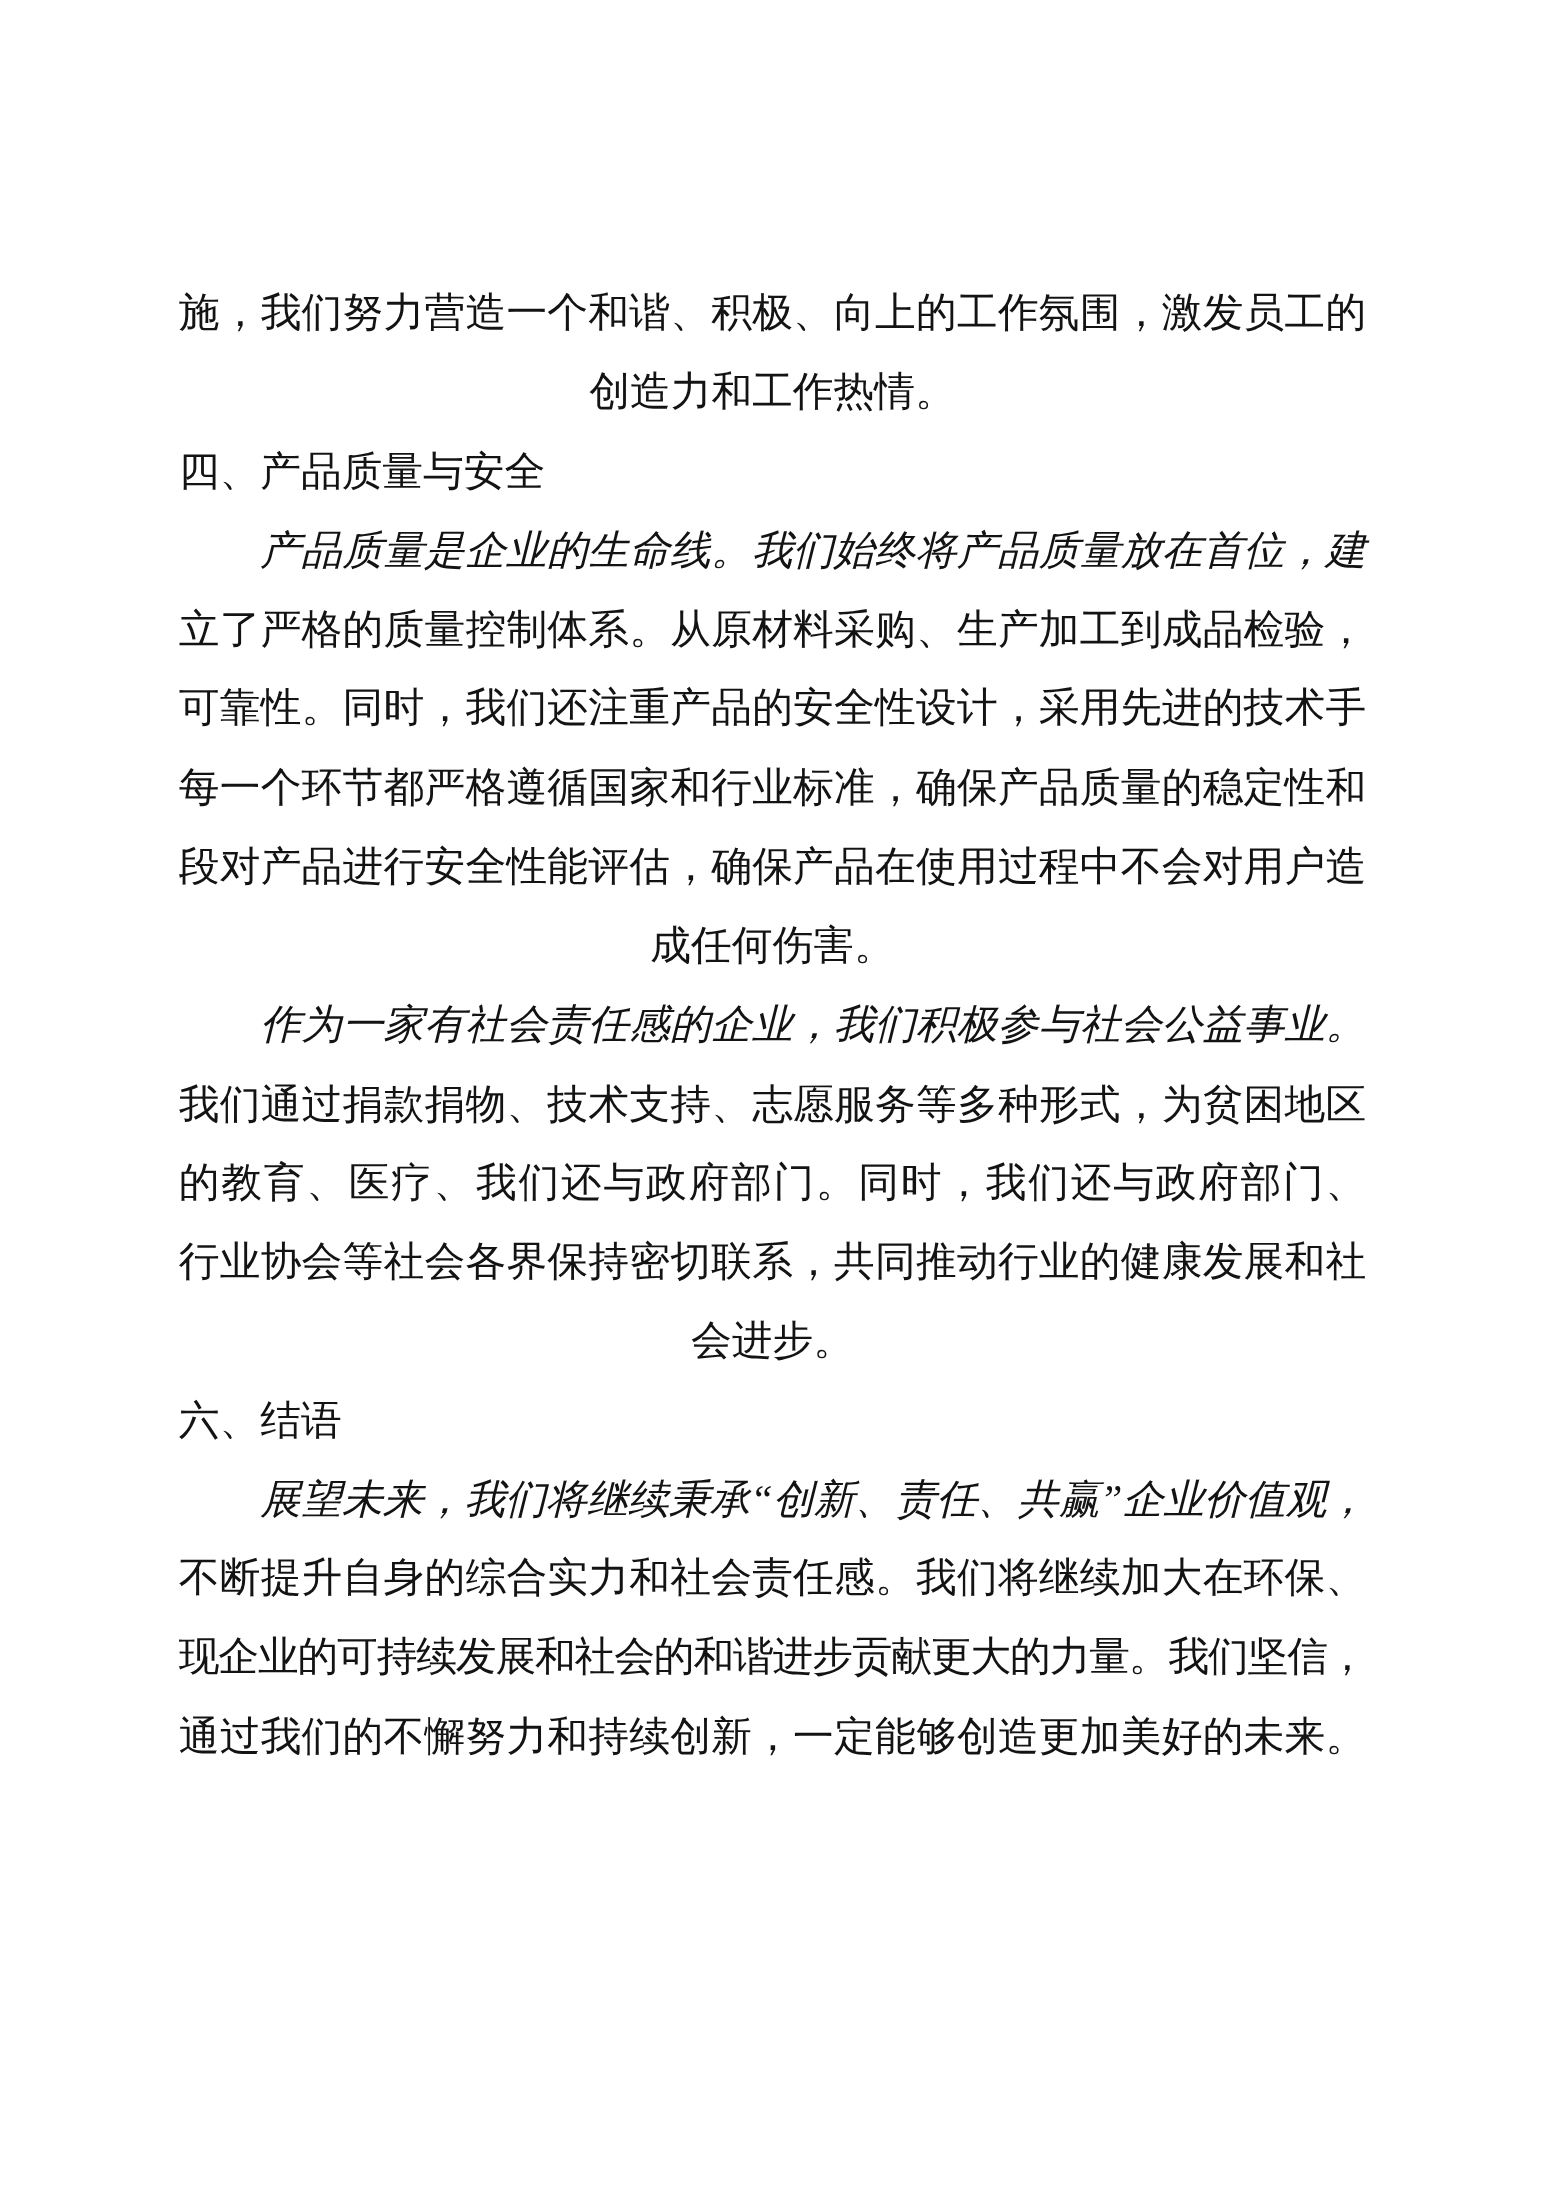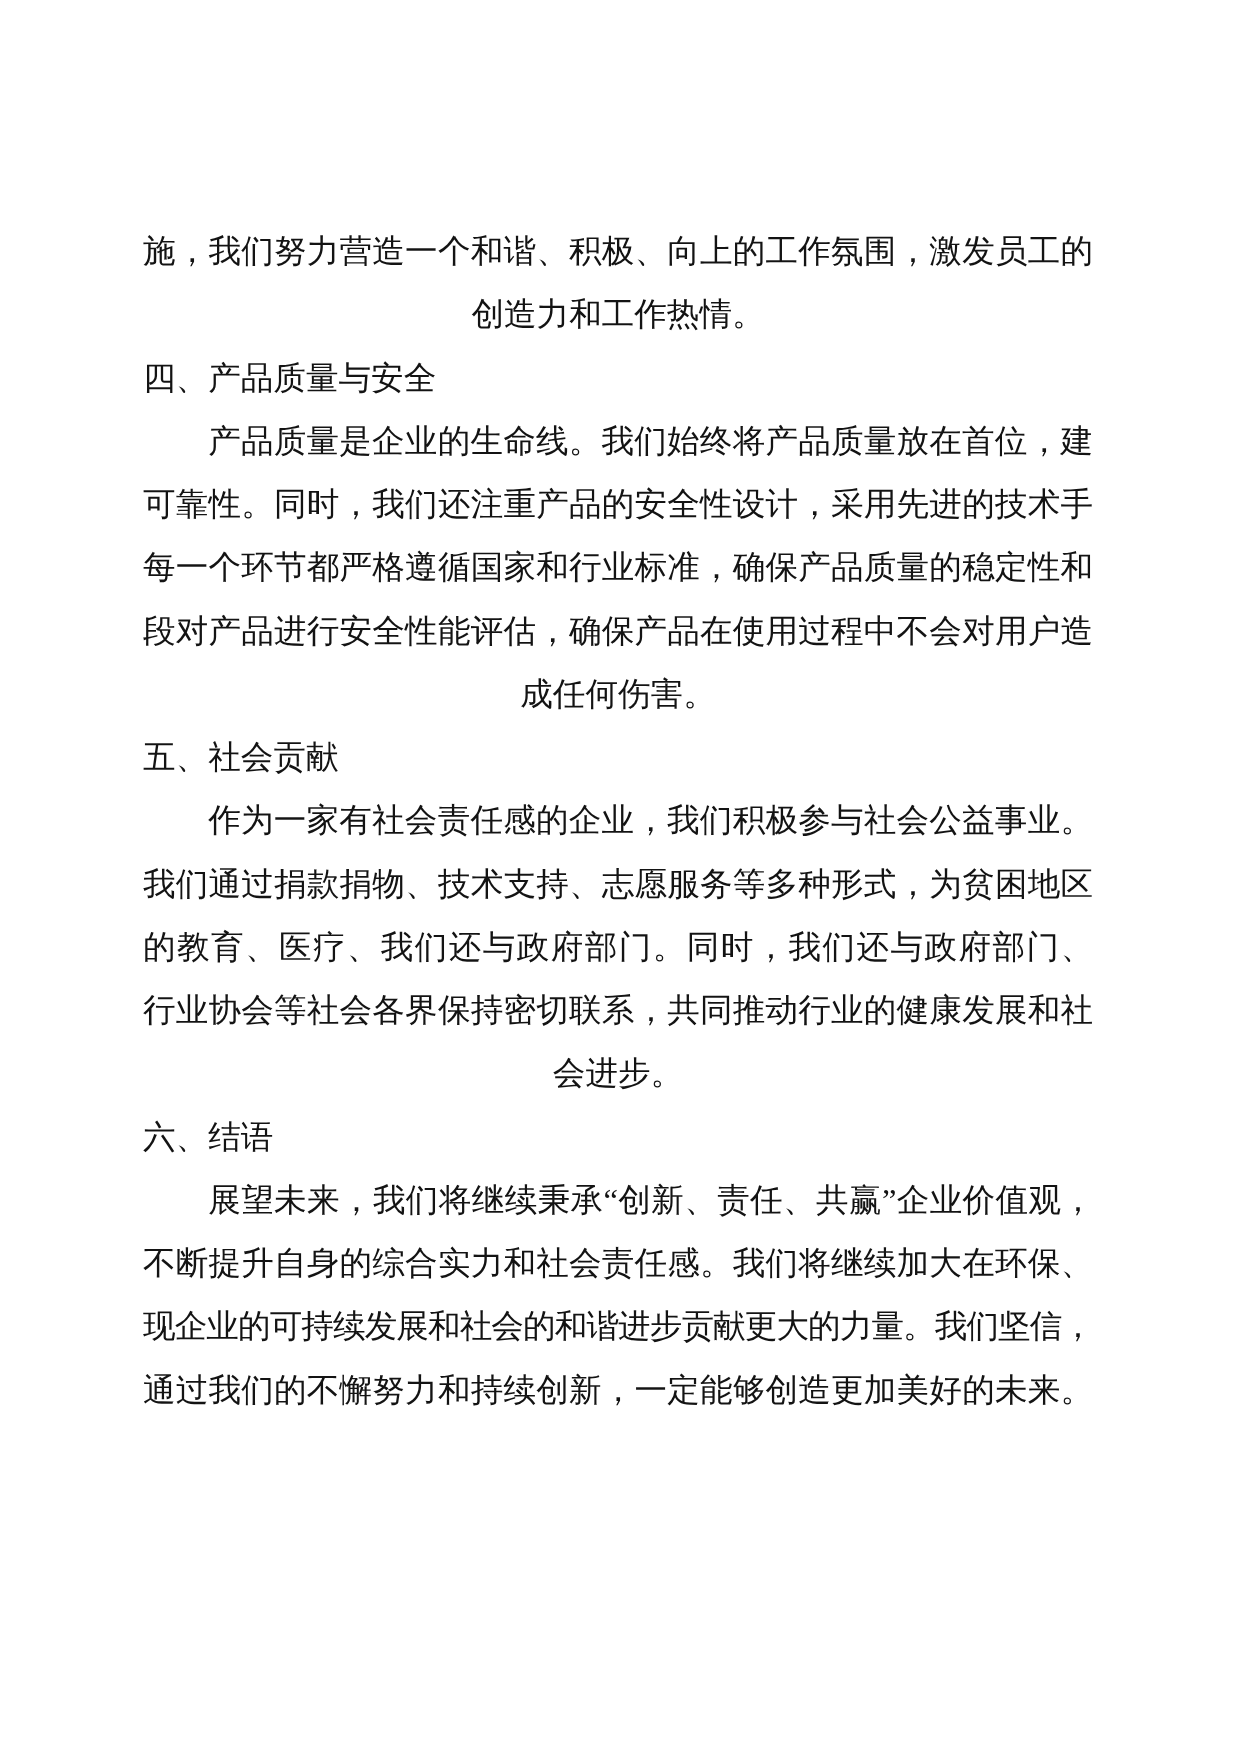--- a/index.html
+++ b/index.html
@@ -28,20 +28,21 @@
   .line {
     white-space: nowrap;
     text-align: center;
   }
   .line.justify {
     text-align: justify;
     text-align-last: justify;
   }
   .line.indent {
     text-indent: 2em;
+    font-style: italic;
   }
   .line.tight {
     letter-spacing: -1px;
   }
   .line.heading {
     text-align: center;
     text-align-last: left;
   }
 </style>
 </head>
@@ -49,26 +50,26 @@
 
 <div class="page">
   <div class="content" style="color: rgb(19, 19, 19);">
       <div>
         <div class="line justify">施，我们努力营造一个和谐、积极、向上的工作氛围，激发员工的</div>
         <div class="line">创造力和工作热情。</div>
       </div>
       <div class="line heading">四、产品质量与安全</div>
       <div>
         <div class="line justify indent">产品质量是企业的生命线。我们始终将产品质量放在首位，建</div>
+        <div class="line justify">立了严格的质量控制体系。从原材料采购、生产加工到成品检验，</div>
         <div class="line justify">可靠性。同时，我们还注重产品的安全性设计，采用先进的技术手</div>
         <div class="line justify">每一个环节都严格遵循国家和行业标准，确保产品质量的稳定性和</div>
         <div class="line justify">段对产品进行安全性能评估，确保产品在使用过程中不会对用户造</div>
         <div class="line">成任何伤害。</div>
       </div>
-      <div class="line heading">五、社会贡献</div>
       <div>
         <div class="line justify indent">作为一家有社会责任感的企业，我们积极参与社会公益事业。</div>
         <div class="line justify">我们通过捐款捐物、技术支持、志愿服务等多种形式，为贫困地区</div>
         <div class="line justify">的教育、医疗、我们还与政府部门。同时，我们还与政府部门、</div>
         <div class="line justify">行业协会等社会各界保持密切联系，共同推动行业的健康发展和社</div>
         <div class="line">会进步。</div>
       </div>
       <div class="line heading">六、结语</div>
       <div>
         <div class="line justify indent tight">展望未来，我们将继续秉承“创新、责任、共赢”企业价值观，</div>

